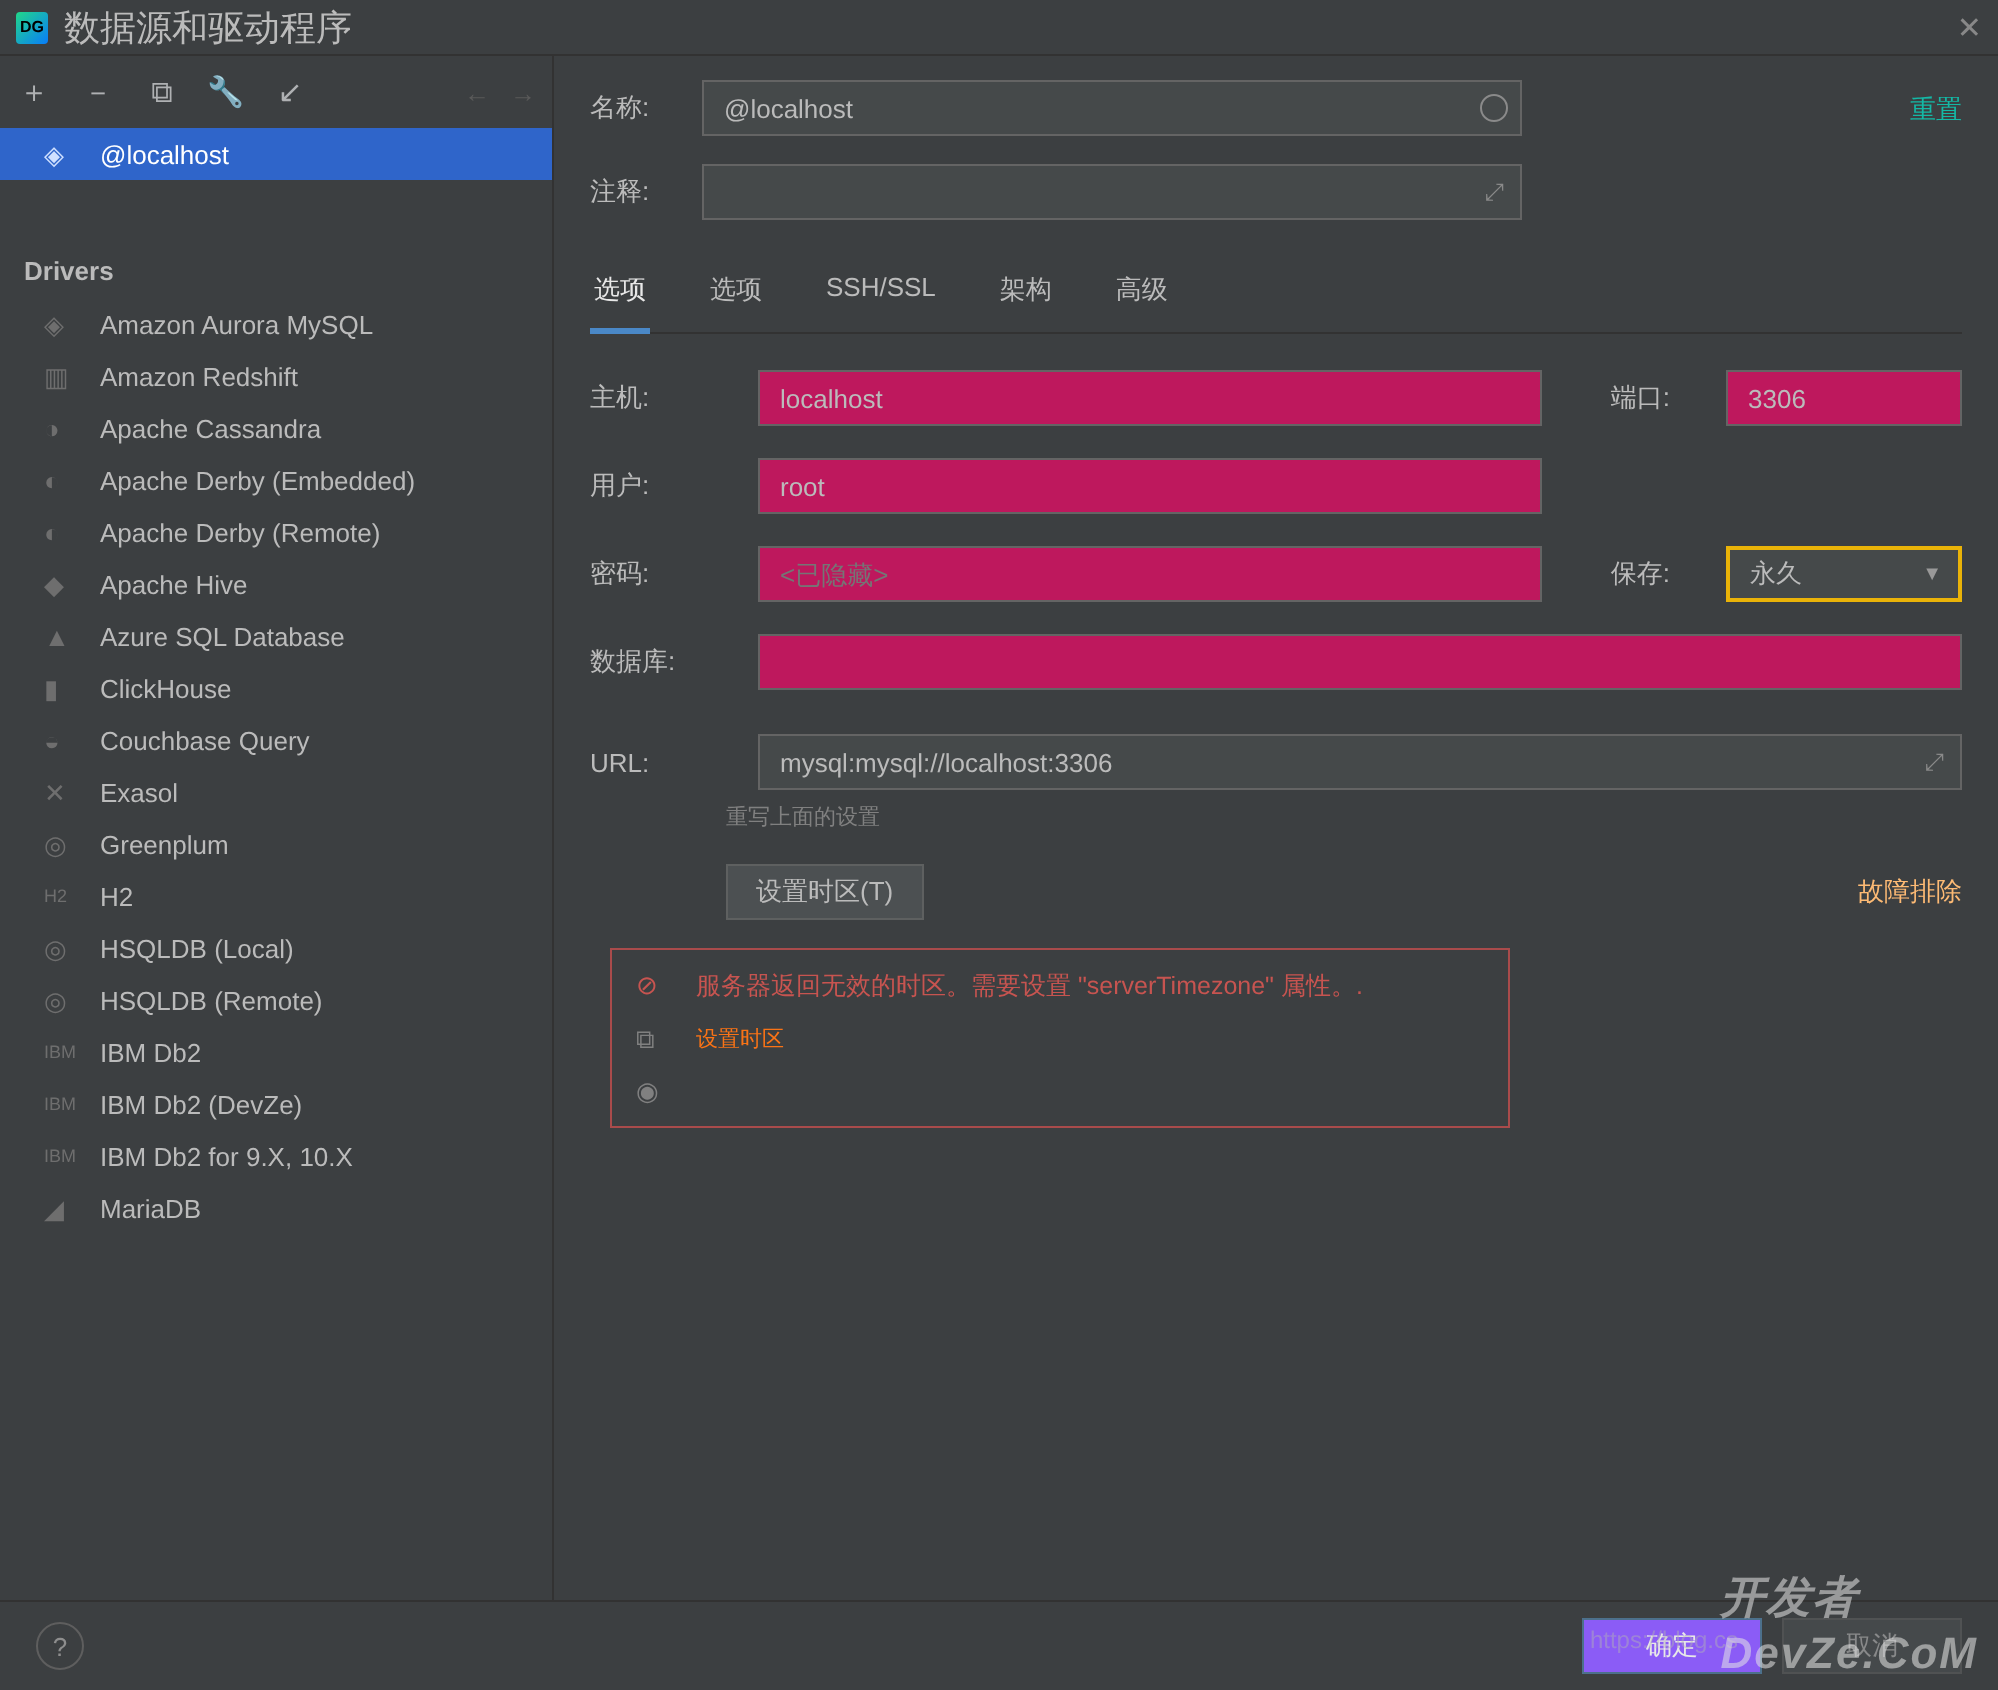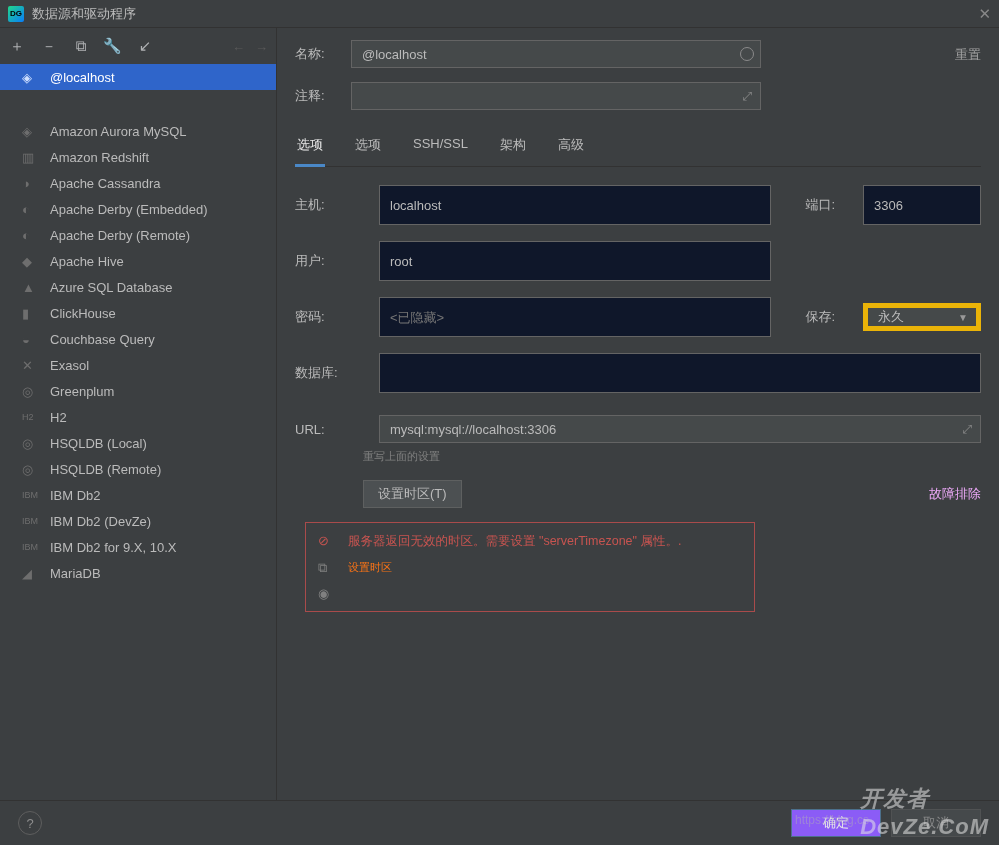--- a/index.html
+++ b/index.html
@@ -19,21 +19,21 @@
   padding: 0 8px;
   border-bottom: 1px solid #323232;
 }
 .titlebar .logo {
   width: 16px; height: 16px; margin-right: 8px;
   background: linear-gradient(135deg, #21d789 0%, #087cfa 100%);
   border-radius: 2px;
   display: flex; align-items: center; justify-content: center;
   font-size: 8px; font-weight: bold; color: #000;
 }
-.titlebar .title { font-size: 13px; }
+.titlebar .title { font-size: 18px; }
 .titlebar .close { margin-left: auto; font-size: 15px; color: #888; cursor: pointer; }
 .main { display: flex; height: 772px; }
 .sidebar {
   width: 300px;
   background: #3c3f41;
   border-right: 1px solid #323232;
   display: flex; flex-direction: column;
 }
 .toolbar {
   height: 36px;
@@ -92,54 +92,54 @@
 .ring-icon {
   position: absolute; right: 6px; top: 50%; transform: translateY(-50%);
   width: 14px; height: 14px; border-radius: 50%;
   border: 1.5px solid #8a8a8a;
 }
 .expand-icon {
   position: absolute; right: 8px; top: 6px;
   color: #8a8a8a; font-size: 12px;
 }
 .reset-link {
-  color: #a3a3a3; cursor: pointer; margin-left: 14px;
+  color: #14b8a6; cursor: pointer; margin-left: 14px;
   position: absolute; right: 18px; top: 18px;
 }
 .tabs {
   display: flex; gap: 28px;
   border-bottom: 1px solid #323232;
   margin-top: 18px; margin-bottom: 18px;
 }
 .tab {
   padding: 8px 2px 10px 2px;
   color: #bbbbbb; cursor: pointer;
   border-bottom: 3px solid transparent;
   margin-bottom: -1px;
 }
 .tab.active { border-bottom-color: #4a88c7; color: #e8e8e8; }
 .kv-line { display: flex; gap: 24px; margin-bottom: 18px; font-size: 13px; }
 .kv-line .k { color: #bbbbbb; }
 .kv-line .v { color: #6897db; cursor: pointer; }
 .form-row { display: flex; align-items: center; margin-bottom: 16px; gap: 28px; }
 .form-row .flbl { width: 56px; }
 .form-row .finput {
-  background: #0f172a; border: 1px solid #646464;
-  color: #bbbbbb; height: 40px; padding: 0 10px; font-size: 13px;
+  background: #be185d; border: 1px solid #646464;
+  color: #bbbbbb; height: 28px; padding: 0 10px; font-size: 13px;
 }
 .form-row .finput::placeholder { color: #757575; }
 .url-hint { font-size: 11px; color: #808080; margin: -10px 0 16px 68px; }
 .btn {
   background: #4c5052; border: 1px solid #5e6060;
   color: #bbbbbb; height: 28px; padding: 0 14px;
   cursor: pointer; font-size: 13px;
 }
 .btn.primary { background: #8b5cf6; border-color: #4c708c; color: #e8e8e8; }
 .test-row { display: flex; align-items: center; margin-left: 68px; }
-.troubleshoot { margin-left: auto; color: #f0abfc; cursor: pointer; }
+.troubleshoot { margin-left: auto; color: #fdba74; cursor: pointer; }
 .error-box {
   border: 1px solid #a94b4b;
   margin: 14px 0 0 10px;
   padding: 10px 12px;
   max-width: 450px;
 }
 .error-row { display: flex; align-items: flex-start; gap: 14px; margin-bottom: 10px; }
 .error-row .eicon { width: 16px; color: #c75450; }
 .error-row .etext { color: #c75450; font-size: 12.5px; }
 .error-row .elink { color: #f97316; cursor: pointer; font-size: 11px; text-align: center; }
@@ -164,21 +164,21 @@
   font-size: 22px; font-weight: bold; font-style: italic;
   color: rgba(230,230,230,0.55); letter-spacing: 1px;
   pointer-events: none;
 }
 .watermark-url {
   position: absolute; right: 130px; bottom: 18px;
   font-size: 12px; color: rgba(180,180,180,0.45);
   pointer-events: none;
 }
 .select {
-  background: #45494a; border: 5px solid #eab308; height: 28px;
+  background: #45494a; border: 2px solid #eab308; height: 28px;
   display: flex; align-items: center; padding: 0 8px 0 10px;
   color: #bbbbbb; font-size: 13px; cursor: pointer; position: relative;
 }
 .select .caret { margin-left: auto; color: #999; font-size: 10px; }
 </style>
 </head>
 <body>
 
 <div class="titlebar">
   <div class="logo">DG</div>
@@ -200,20 +200,21 @@
         <span>→</span>
       </span>
     </div>
     <div class="tree">
       <div class="tree-item selected">
         <span class="ticon">◈</span>
         <span>@localhost</span>
       </div>
     </div>
     <div style="height:28px"></div>
+    <div class="section-header">Drivers</div>
     <div class="tree" id="drivers-tree">
         <div class="tree-item">
           <span class="ticon" style="font-size: 13px;">◈</span>
           <span>Amazon Aurora MySQL</span>
         </div>
         <div class="tree-item">
           <span class="ticon" style="font-size: 13px;">▥</span>
           <span>Amazon Redshift</span>
         </div>
         <div class="tree-item">

